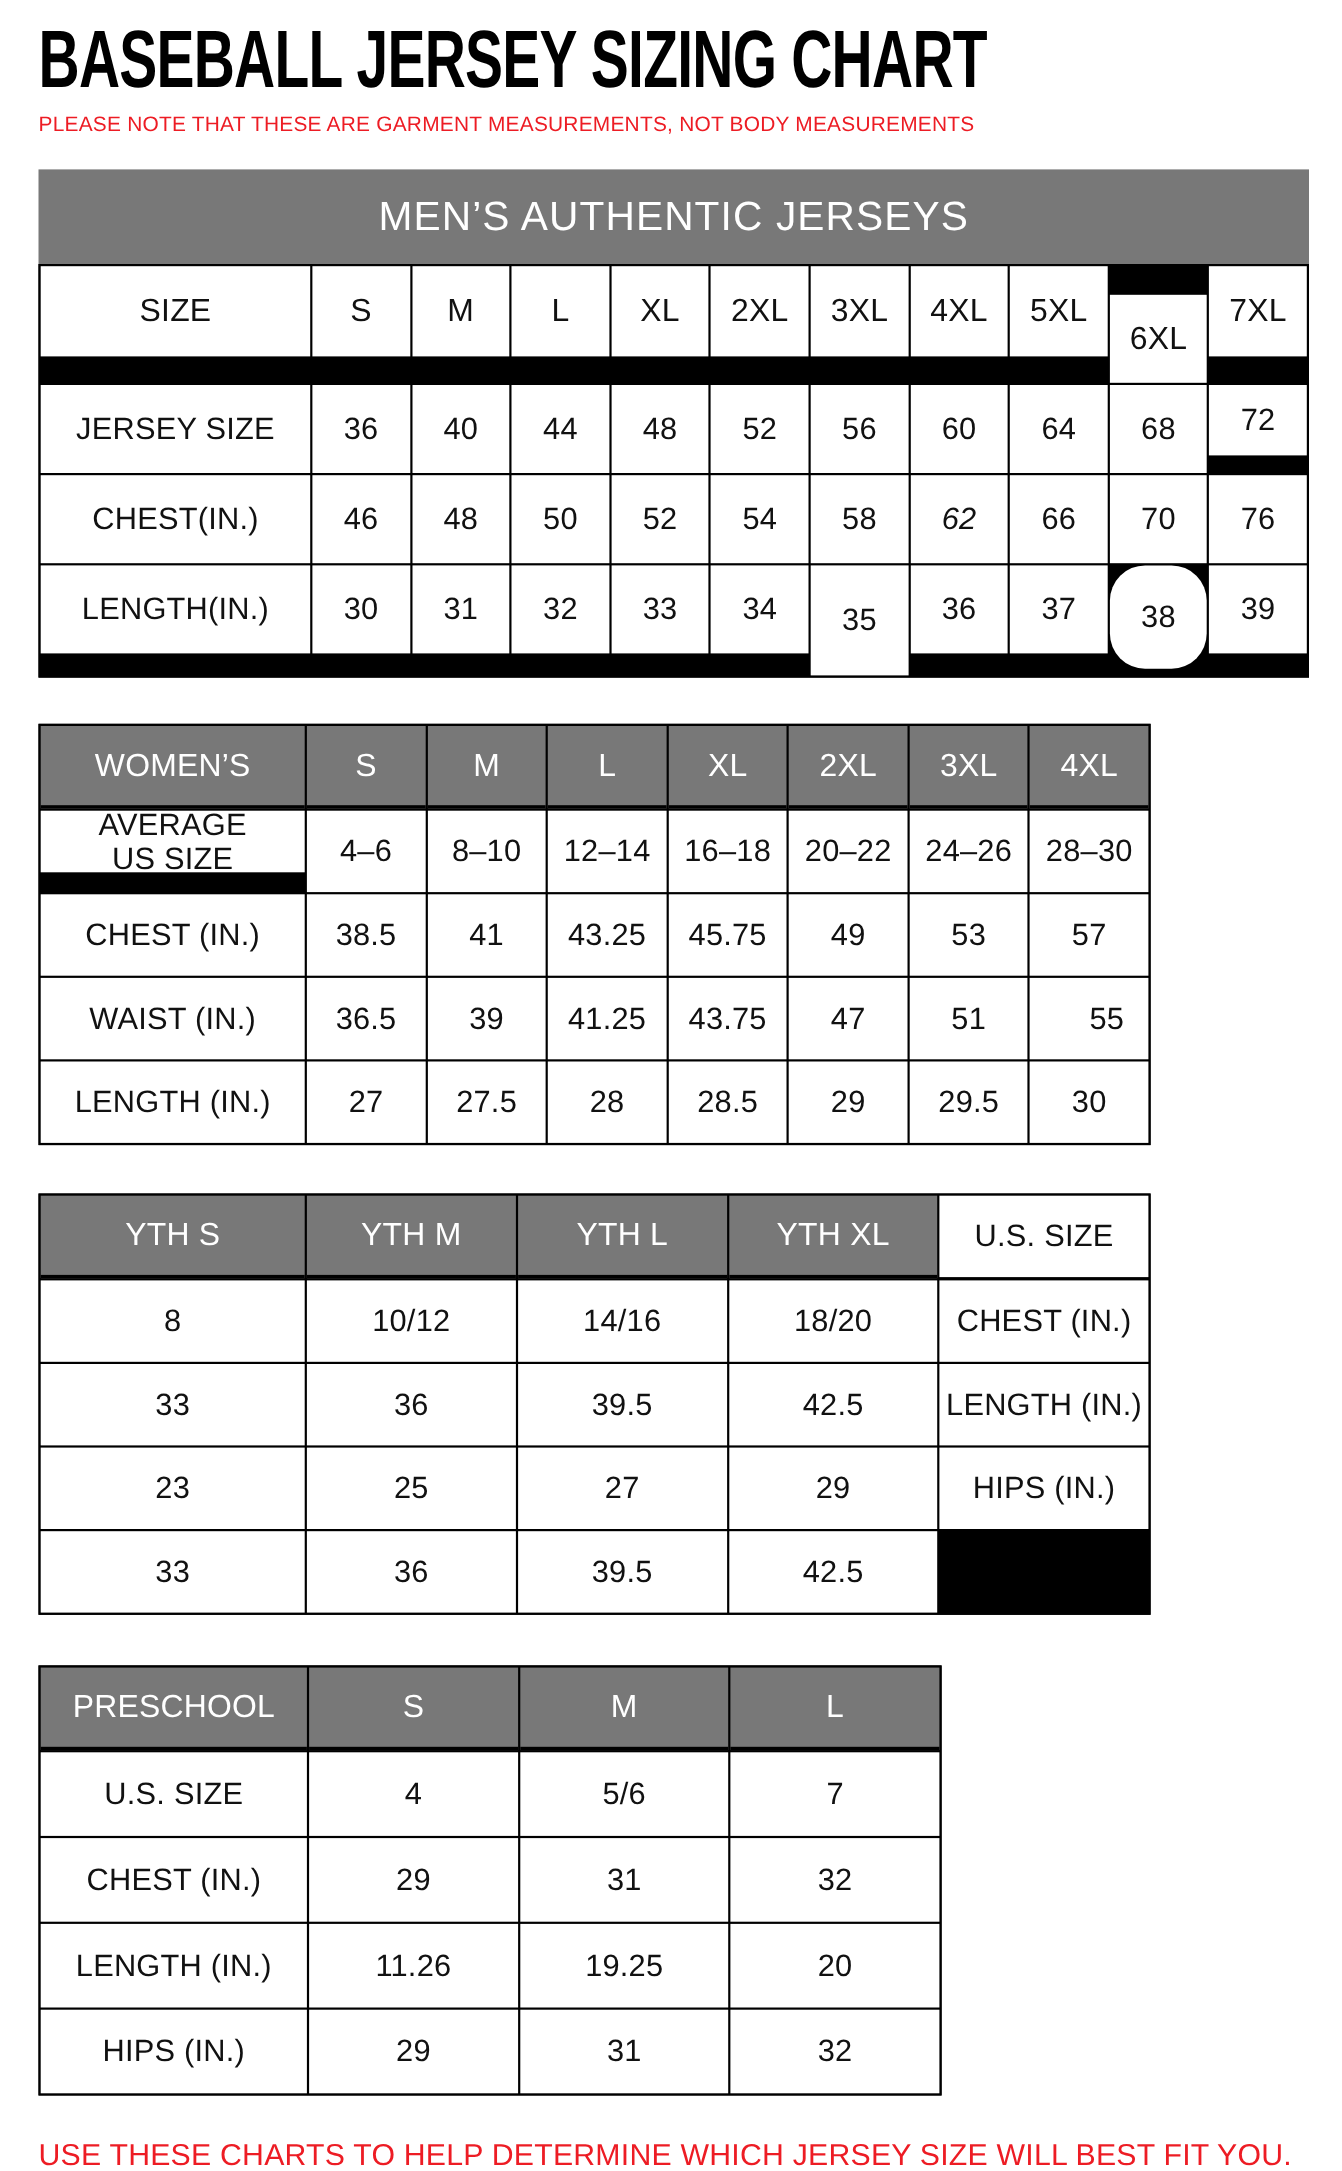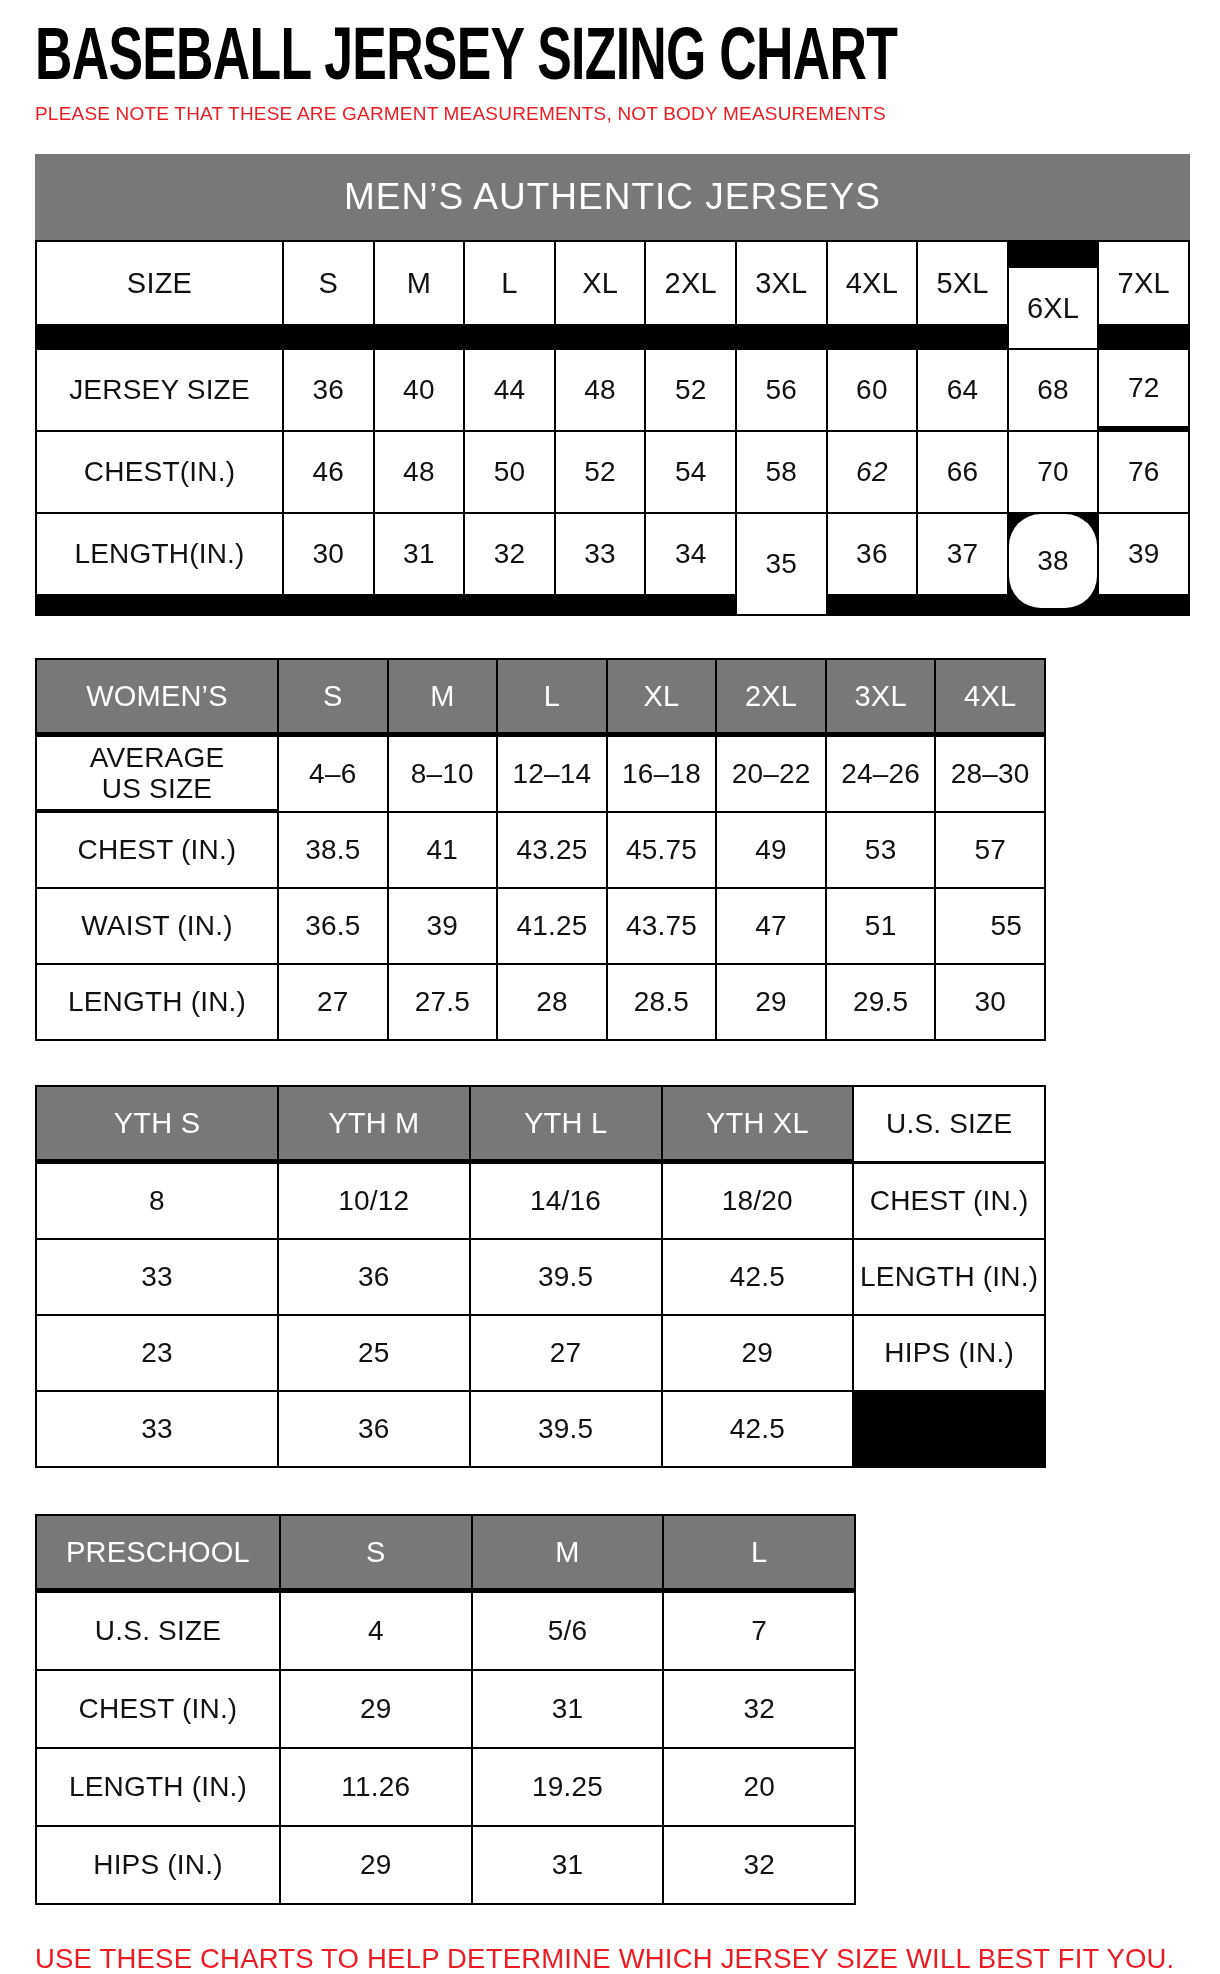--- a/index.html
+++ b/index.html
@@ -112,21 +112,21 @@
         <div class="cell" style="height: 80px;">JERSEY SIZE</div>
         <div class="cell" style="height: 80px;">36</div>
         <div class="cell" style="height: 80px;">40</div>
         <div class="cell" style="height: 80px;">44</div>
         <div class="cell" style="height: 80px;">48</div>
         <div class="cell" style="height: 80px;">52</div>
         <div class="cell" style="height: 80px;">56</div>
         <div class="cell" style="height: 80px;">60</div>
         <div class="cell" style="height: 80px;">64</div>
         <div class="cell" style="height: 80px;">68</div>
-        <div class="cell" style="height: 76px;">72</div>
+        <div class="cell" style="height: 64px;">72</div>
         <div class="cell" style="height: 80px;">CHEST(IN.)</div>
         <div class="cell" style="height: 80px;">46</div>
         <div class="cell" style="height: 80px;">48</div>
         <div class="cell" style="height: 80px;">50</div>
         <div class="cell" style="height: 80px;">52</div>
         <div class="cell" style="height: 80px;">54</div>
         <div class="cell" style="height: 80px;">58</div>
         <div class="cell" style="height: 80px; font-style: italic;">62</div>
         <div class="cell" style="height: 80px;">66</div>
         <div class="cell" style="height: 80px;">70</div>
@@ -148,21 +148,21 @@
   <section class="size-table" data-table-id="womens" style="width: 1011px;">
       <div class="grid" style="grid-template-columns: 240px repeat(7, 1fr);">
         <div class="cell hdr gray" style="height: 72px;">WOMEN’S</div>
         <div class="cell hdr gray" style="height: 72px;">S</div>
         <div class="cell hdr gray" style="height: 72px;">M</div>
         <div class="cell hdr gray" style="height: 72px;">L</div>
         <div class="cell hdr gray" style="height: 72px;">XL</div>
         <div class="cell hdr gray" style="height: 72px;">2XL</div>
         <div class="cell hdr gray" style="height: 72px;">3XL</div>
         <div class="cell hdr gray" style="height: 72px;">4XL</div>
-        <div class="cell" style="height: 72px;">AVERAGE
+        <div class="cell" style="height: 56px;">AVERAGE
 US SIZE</div>
         <div class="cell" style="height: 74px;">4–6</div>
         <div class="cell" style="height: 74px;">8–10</div>
         <div class="cell" style="height: 74px;">12–14</div>
         <div class="cell" style="height: 74px;">16–18</div>
         <div class="cell" style="height: 74px;">20–22</div>
         <div class="cell" style="height: 74px;">24–26</div>
         <div class="cell" style="height: 74px;">28–30</div>
         <div class="cell" style="height: 74px;">CHEST (IN.)</div>
         <div class="cell" style="height: 74px;">38.5</div>

